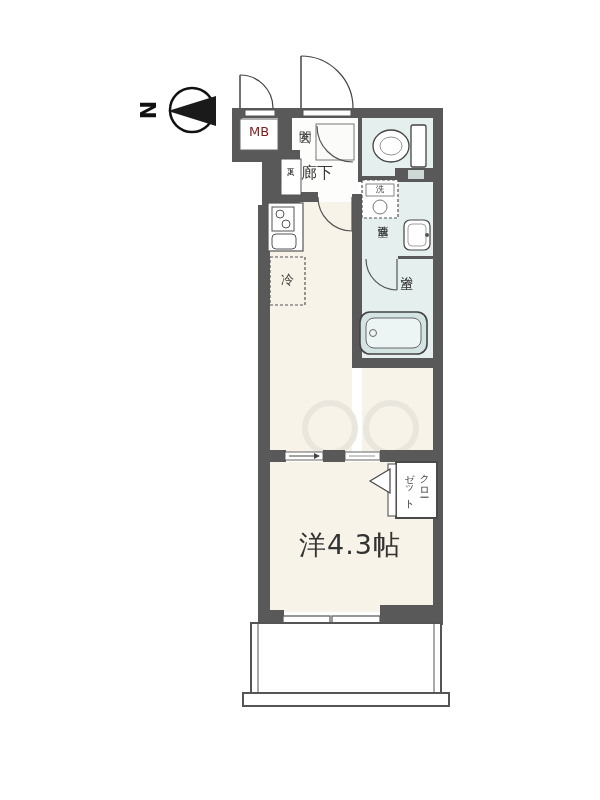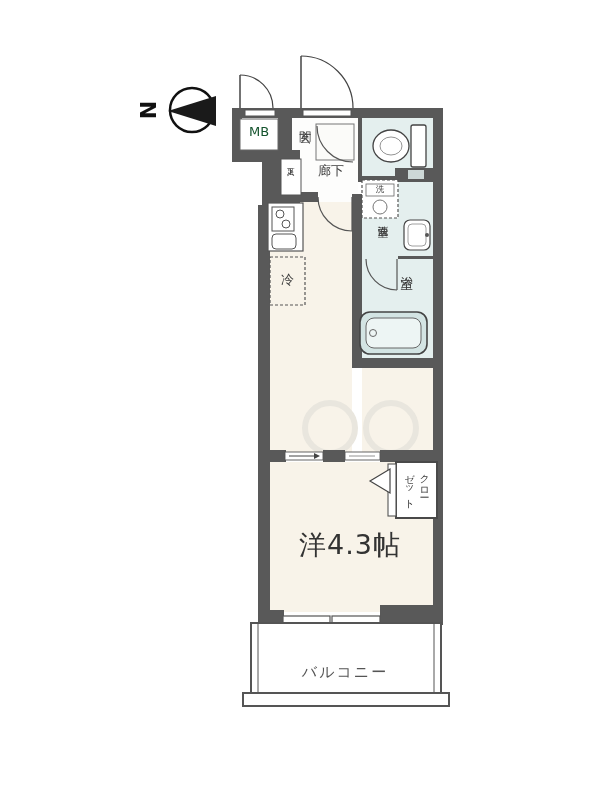--- a/index.html
+++ b/index.html
@@ -111,25 +111,24 @@
   <rect x="283" y="616" width="47" height="9" fill="#ffffff" stroke="#555" stroke-width="1.2"></rect>
   <rect x="332" y="616" width="48" height="9" fill="#ffffff" stroke="#555" stroke-width="1.2"></rect>
 
   <rect x="251" y="623" width="190" height="74" fill="#ffffff" stroke="#555" stroke-width="2"></rect>
   <line x1="258" y1="623" x2="258" y2="697" stroke="#555" stroke-width="1"></line>
   <line x1="434" y1="623" x2="434" y2="697" stroke="#555" stroke-width="1"></line>
   <rect x="243" y="693" width="206" height="13" fill="#ffffff" stroke="#555" stroke-width="2"></rect>
 </svg>
 
   <div class="t" id="north-n" style="left:140px;top:98px;">N</div>
-  <div class="t c" style="left:240px;top:125px;width:38px;font-size:13px;color:#14532d;">MB</div>
+  <div class="t c" style="left:240px;top:125px;width:38px;font-size:13px;color:#7f1d1d;">MB</div>
   <div class="t v" style="left:298px;top:121px;font-size:12px;">玄関</div>
-  <div class="t c" style="left:306px;top:164px;width:50px;font-size:13px;">廊下</div>
+  <div class="t c" style="left:292px;top:164px;width:50px;font-size:16px;">廊下</div>
   <div class="t v tiny" style="left:286px;top:162px;">下足入</div>
   <div class="t c" style="left:366px;top:185px;width:28px;font-size:8.5px;">洗</div>
   <div class="t v" style="left:377px;top:217px;font-size:10.5px;">洗面室</div>
   <div class="t v" style="left:400px;top:266px;font-size:12.5px;">浴室</div>
   <div class="t c" style="left:270px;top:273px;width:35px;font-size:13px;">冷</div>
   <div class="t c room-label" style="left:275px;top:530px;width:150px;">洋4.3帖</div>
   <div class="t v" style="left:419px;top:467px;font-size:10px;writing-mode:vertical-rl;text-orientation:mixed;">クロー</div>
   <div class="t v" style="left:404px;top:467px;font-size:10px;writing-mode:vertical-rl;text-orientation:mixed;">ゼット</div>
-  <div class="t c grey" style="left:270px;top:664px;width:150px;font-size:15px;letter-spacing:2px;">バルコニー</div>
 </div>
 
 </body></html>

